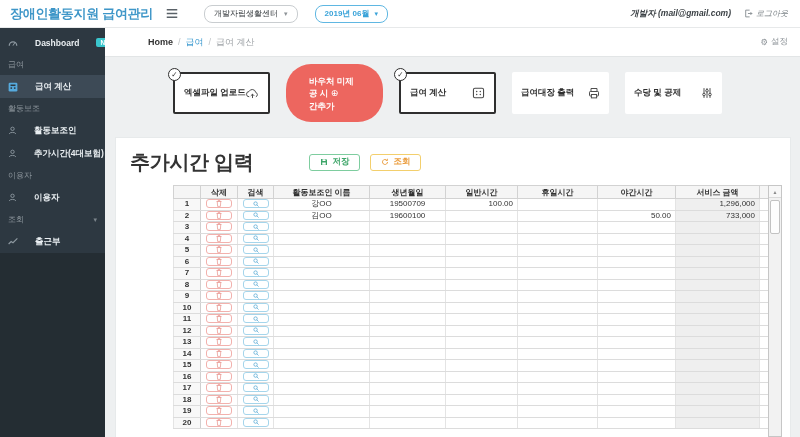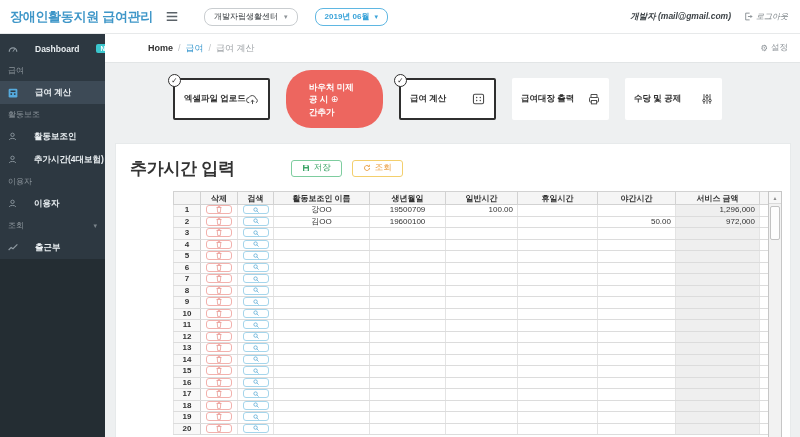--- a/index.html
+++ b/index.html
@@ -1,20 +1,20 @@
 <!DOCTYPE html>
 <html><head>
 <meta charset="utf-8">
 <style>
   * { margin:0; padding:0; box-sizing:border-box; }
   html,body { width:800px; height:437px; overflow:hidden; background:#eef0f1;
               font-family:"Liberation Sans","DejaVu Sans",sans-serif; }
 
   
-  .topbar { height:34px; background:#fff; border-bottom:1px solid #e7e9ea;
+  .topbar { height:28px; background:#fff; border-bottom:1px solid #e7e9ea;
             display:flex; align-items:center; position:relative; z-index:3; }
   .brand { padding-left:10px; font-size:13px; font-weight:bold; color:#3e96c8; letter-spacing:-0.3px; }
   .hamburger { margin-left:13px; color:#5a6268; display:flex; align-items:center; cursor:pointer; }
   .center-select { margin-left:26px; height:18px; background:#fff; border:1px solid #c9cdd0;
                    border-radius:8px; display:flex; align-items:center; gap:6px; padding:0 9px;
                    font-size:8px; color:#34393d; cursor:pointer; }
   .center-select .caret { color:#8d9397; font-size:7px; }
   .month-btn { margin-left:17px; height:18px; background:#fff; border:1px solid #5fb7e2;
                border-radius:8px; display:flex; align-items:center; gap:5px; padding:0 9px;
                font-size:8px; font-weight:bold; color:#3aa3d9; cursor:pointer; }
@@ -63,25 +63,25 @@
   .step .step-ico { color:#4a4a4a; display:flex; flex-shrink:0; }
   .step.danger .plus { font-size:9px; font-weight:normal; }
   .badge-check { position:absolute; top:-6px; left:-7px; width:13px; height:13px; background:#fff;
                  border:1.5px solid #2f2f2f; border-radius:50%; display:flex; align-items:center;
                  justify-content:center; font-size:7.5px; color:#2f2f2f; }
 
   
   .card { background:#fff; margin:15px 9px 0 10px; flex:1; padding:13px 12px 0 14px;
           border:1px solid #e7eaeb; border-bottom:none; display:flex; flex-direction:column; }
   .card-head { display:flex; align-items:center; height:22px; flex-shrink:0; }
-  .card-title { font-size:17px; font-weight:bold; color:#333; letter-spacing:-0.3px;text-align:center; }
+  .card-title { font-size:20px; font-weight:bold; color:#333; letter-spacing:-0.3px;text-align:center; }
   .btn-save { margin-left:56px; }
   .btn-query { margin-left:10px; }
   .mini-btn { display:inline-flex; align-items:center; gap:4px; height:17px; padding:0 10px;
-              background:#fff; border-radius:3px; font-size:8.5px; font-weight:normal; cursor:pointer; }
+              background:#fff; border-radius:3px; font-size:8.5px; font-weight:bold; cursor:pointer; }
   .btn-save { border:1px solid #7ecd9f; color:#3da568; }
   .btn-query { border:1px solid #f3cf6d; color:#eb9d3e; }
 
   
   .grid-wrap { margin-top:12px; position:relative; width:652px; flex:1; overflow:hidden; }
   table.grid { border-collapse:collapse; table-layout:fixed; width:638px; border:1px solid #bfbfbf;margin-left:43px; }
   .grid th { border:1px solid #d2d2d2; background:#f5f5f5; height:13px; font-size:8px;
              font-weight:bold; color:#333; white-space:nowrap; overflow:hidden; }
   .grid td { border:1px solid #e4e4e4; border-bottom-color:#dcdcdc; height:10.5px; line-height:10.5px;
              font-size:8px; color:#333; white-space:nowrap; overflow:hidden; padding:0; background:#fff; }
@@ -369,21 +369,21 @@
                           <circle cx="6" cy="6" r="4" fill="none" stroke="currentColor" stroke-width="1.8"></circle>
                           <path d="M9 9l4 4" stroke="currentColor" stroke-width="1.8"></path>
                         </svg>
                       </span>
                     </button></td>
                   <td class="c-name">김OO</td>
                   <td class="c-birth">19600100</td>
                   <td class="c-val"></td>
                   <td class="c-val"></td>
                   <td class="c-val">50.00</td>
-                  <td class="c-amount">972,000</td>
+                  <td class="c-amount">733,000</td>
                   <td class="c-result">일치안함</td>
                 </tr>
                 <tr>
                   <td class="c-num">3</td>
                   <td class="c-btn"><button class="row-btn btn-del">
                       <span>
                         <svg width="6" height="7" viewBox="0 0 12 14">
                           <path d="M1 3h10M4 3V1.2h4V3M2.5 3l.7 9.8h5.6L9.5 3" fill="none" stroke="currentColor" stroke-width="1.4"></path>
                         </svg>
                       </span>

